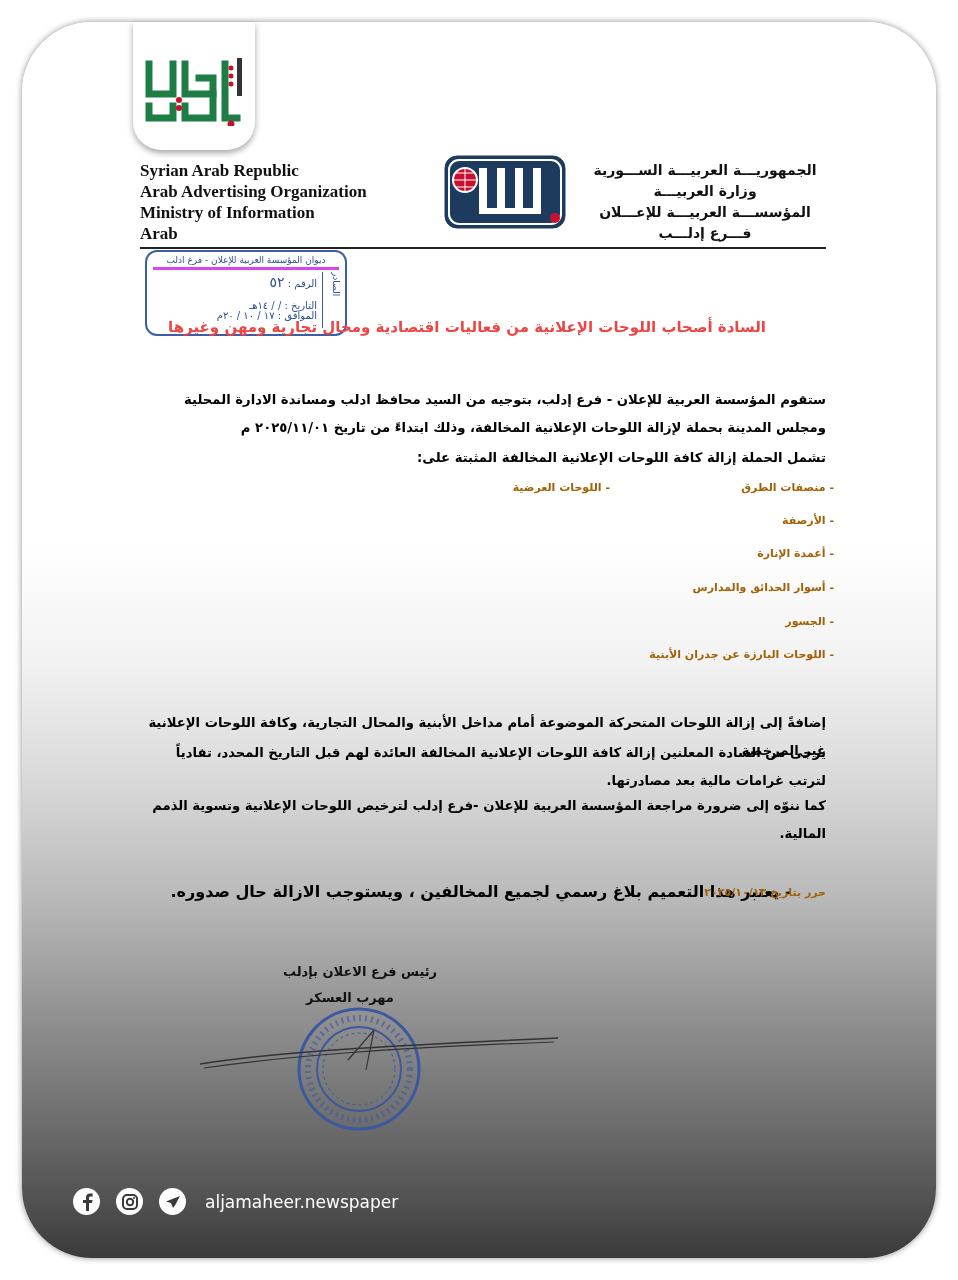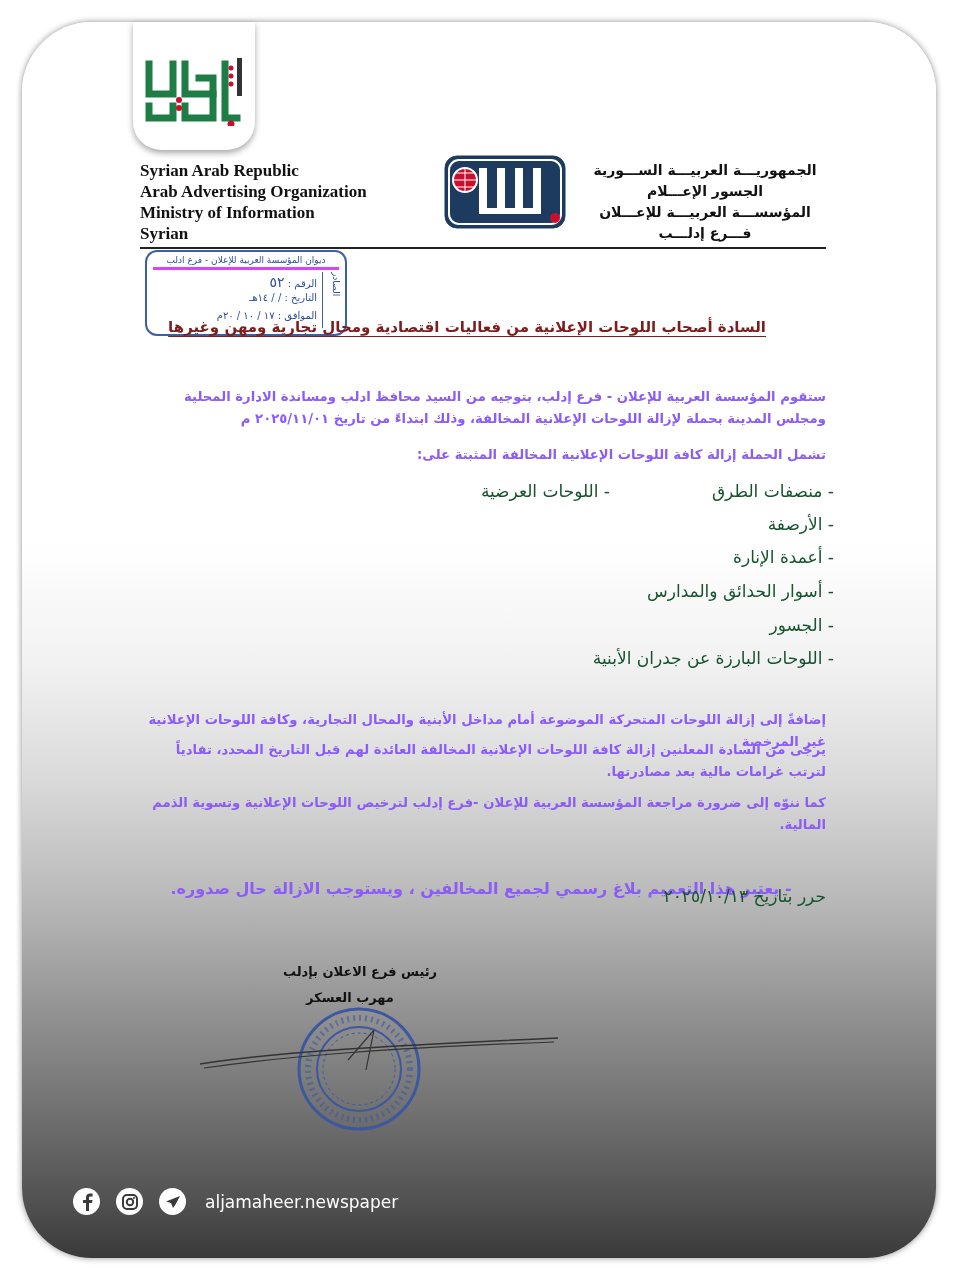--- a/index.html
+++ b/index.html
@@ -11,23 +11,23 @@
     box-shadow:0 3px 6px rgba(0,0,0,0.35);z-index:3;}
   .logo-tab svg{position:absolute;left:10px;top:32px;}
   .en-head{position:absolute;left:140px;top:160px;width:270px;text-align:left;font-family:"Liberation Serif",serif;font-weight:bold;font-size:17px;line-height:21px;color:#111;}
   .ar-head{position:absolute;left:585px;top:160px;width:240px;text-align:center;direction:rtl;font-family:"DejaVu Sans",sans-serif;font-weight:bold;font-size:14px;line-height:21px;color:#111;}
   .emblem{position:absolute;left:443px;top:154px;}
   .head-rule{position:absolute;left:140px;top:247px;width:686px;height:2px;background:#222;}
   .stamp{position:absolute;left:145px;top:250px;width:198px;height:82px;border:2px solid #3a5fa8;border-radius:12px;color:#2b4f9a;font-size:9px;direction:rtl;}
   .stamp .st-top{position:absolute;top:3px;right:6px;left:6px;text-align:center;border-bottom:3px solid #d946ef;padding-bottom:2px;font-size:9px;}
   .stamp .st-side{position:absolute;right:4px;top:20px;width:18px;height:56px;border-left:1px solid #3a5fa8;}
   .stamp .st-row{position:absolute;right:28px;font-size:10px;}
-  .subject{position:absolute;right:192px;top:318px;direction:rtl;font-weight:bold;font-size:15px;color:#7f1d1d;text-decoration:underline;text-underline-offset:4px;white-space:nowrap;}
-  .body-text{position:absolute;right:132px;width:690px;direction:rtl;text-align:right;font-weight:bold;font-size:13.2px;color:#8b5cf6;line-height:22px;}
-  .item{position:absolute;direction:rtl;font-weight:normal;font-size:17px;color:#14532d;white-space:nowrap;}
+  .subject{position:absolute;right:192px;top:318px;direction:rtl;font-weight:bold;font-size:15px;color:#ef4444;text-underline-offset:4px;white-space:nowrap;}
+  .body-text{position:absolute;right:132px;width:690px;direction:rtl;text-align:right;font-weight:bold;font-size:13.2px;color:#000000;line-height:28px;}
+  .item{position:absolute;direction:rtl;font-weight:bold;font-size:11px;color:#a16207;white-space:nowrap;}
   .sig{position:absolute;direction:rtl;font-weight:bold;font-size:13px;color:#111;text-align:center;}
   .seal{position:absolute;left:296px;top:1006px;}
   .footer{position:absolute;left:73px;top:1188px;display:flex;align-items:center;gap:16px;}
   .ficon{width:27px;height:27px;border-radius:50%;background:#fff;display:flex;align-items:center;justify-content:center;}
   .handle{color:#fff;font-size:17px;margin-left:3px;font-family:"DejaVu Sans",sans-serif;}
 </style>
 </head>
 <body>
 
 <div class="card"></div>
@@ -48,54 +48,54 @@
     <circle cx="36" cy="46" r="3" fill="#c8102e"></circle>
     <circle cx="36" cy="54" r="3" fill="#c8102e"></circle>
     <circle cx="88" cy="70" r="3.5" fill="#c8102e"></circle>
   </svg>
 </div>
 
 <div class="en-head">
   <div>Syrian Arab Republic</div>
   <div>Arab Advertising Organization</div>
   <div>Ministry of Information</div>
-  <div>Syrian</div>
+  <div>Arab</div>
 </div>
 
 <svg class="emblem" width="124" height="76" viewBox="0 0 124 76">
   <rect x="2" y="2" width="120" height="72" rx="12" fill="#1c3b5e" stroke="#1c3b5e"></rect>
   <rect x="6" y="6" width="112" height="64" rx="10" fill="none" stroke="#fff" stroke-width="2"></rect>
   <g fill="#fff">
     <rect x="36" y="14" width="8" height="46"></rect>
     <rect x="54" y="14" width="8" height="46"></rect>
     <rect x="72" y="14" width="8" height="46"></rect>
     <rect x="90" y="14" width="8" height="46"></rect>
     <rect x="36" y="54" width="62" height="6"></rect>
   </g>
   <circle cx="22" cy="26" r="12" fill="#c8102e" stroke="#fff" stroke-width="2"></circle>
   <path d="M10 26 H34 M22 14 V38 M13 19 H31 M13 33 H31" stroke="#fff" stroke-width="1"></path>
   <circle cx="112" cy="64" r="5" fill="#c8102e"></circle>
 </svg>
 
 <div class="ar-head">
   <div>الجمهوريـــة العربيـــة الســـورية</div>
-  <div>الجسور الإعـــلام</div>
+  <div>وزارة العربيـــة</div>
   <div>المؤسســـة العربيـــة للإعـــلان</div>
   <div>فـــرع إدلـــب</div>
 </div>
 
 <div class="head-rule"></div>
 
 <div class="stamp">
   <div class="st-top">ديوان المؤسسة العربية للإعلان - فرع ادلب</div>
   <div class="st-side"><span style="writing-mode:vertical-rl;font-size:9px;">الصادر</span></div>
   <div class="st-row" style="top:22px;">
     <span>الرقم :</span> <span style="font-size:14px;">٥٢</span>
   </div>
-  <div class="st-row" style="top:40px;">
+  <div class="st-row" style="top:48px;">
     <span>التاريخ :</span> <span>/ / ١٤هـ</span>
   </div>
   <div class="st-row" style="top:58px;">
     <span>الموافق :</span> <span>١٧ / ١٠ / ٢٠م</span>
   </div>
 </div>
 
 <div class="subject">السادة أصحاب اللوحات الإعلانية من فعاليات اقتصادية ومحال تجارية ومهن وغيرها</div>
 
 <div class="body-text" style="top:386px;">ستقوم المؤسسة العربية للإعلان - فرع إدلب، بتوجيه من السيد محافظ ادلب ومساندة الادارة المحلية ومجلس المدينة بحملة لإزالة اللوحات الإعلانية المخالفة، وذلك ابتداءً من تاريخ ٢٠٢٥/١١/٠١ م</div>

